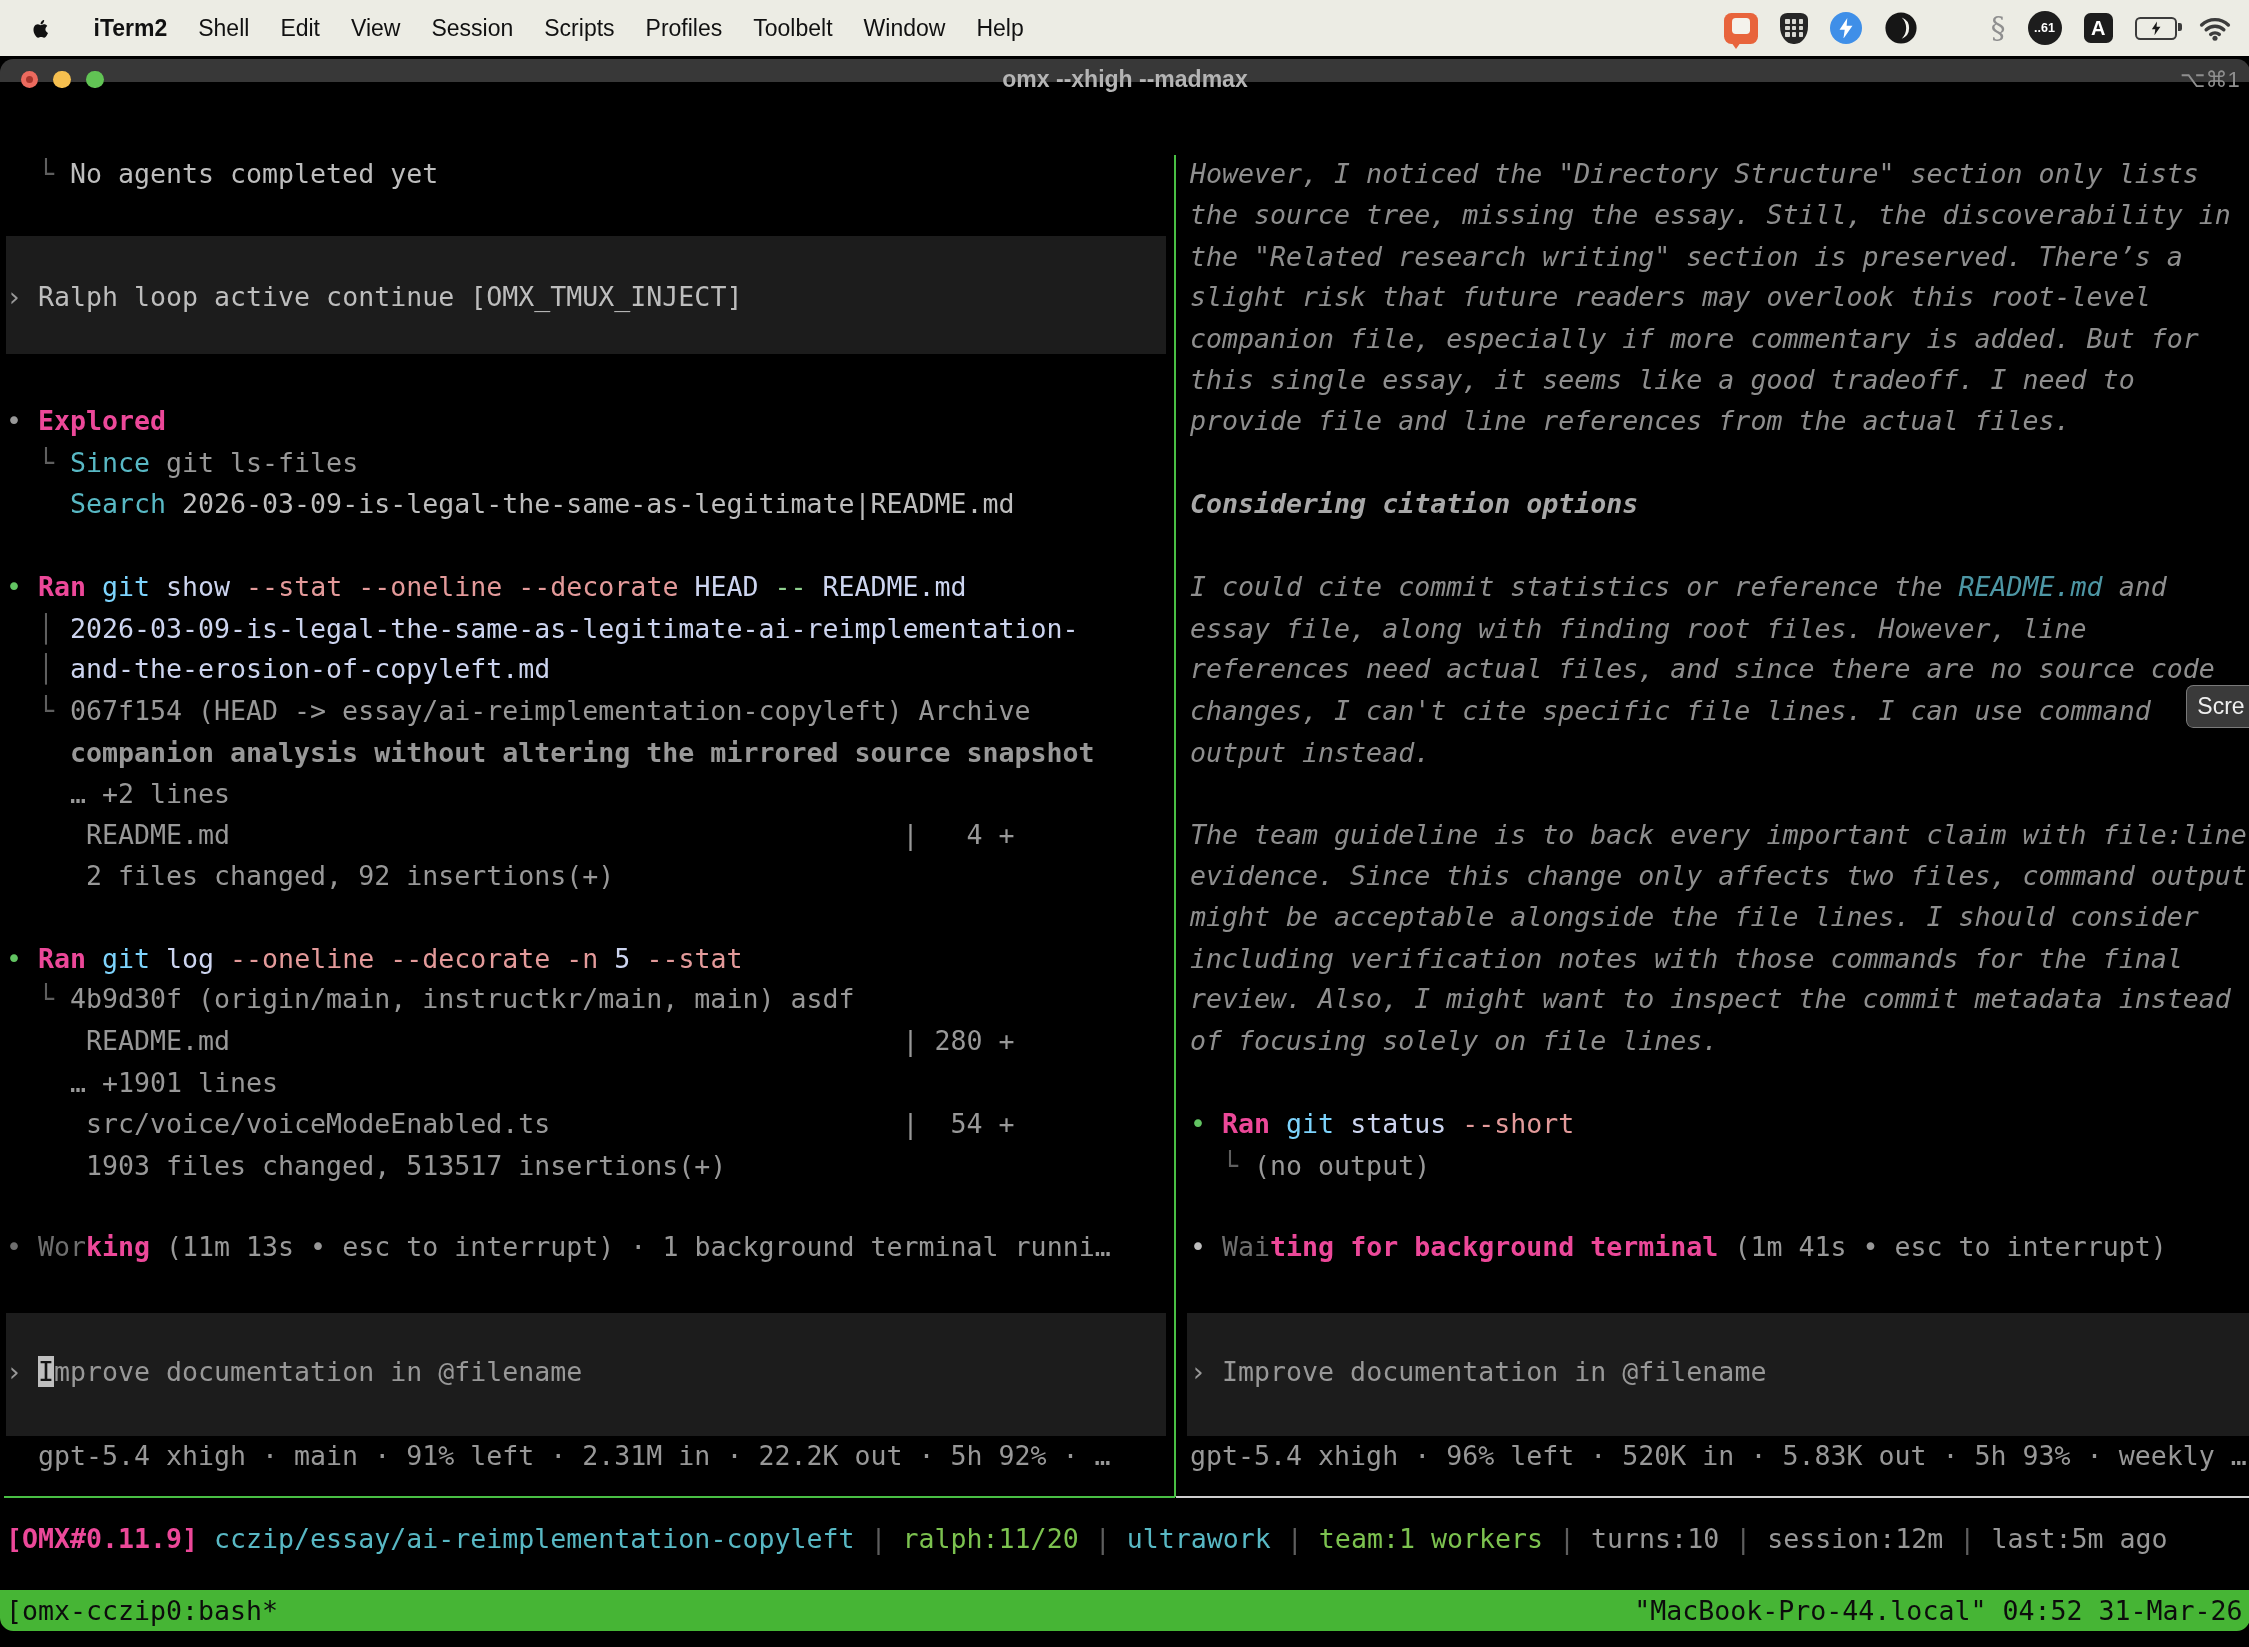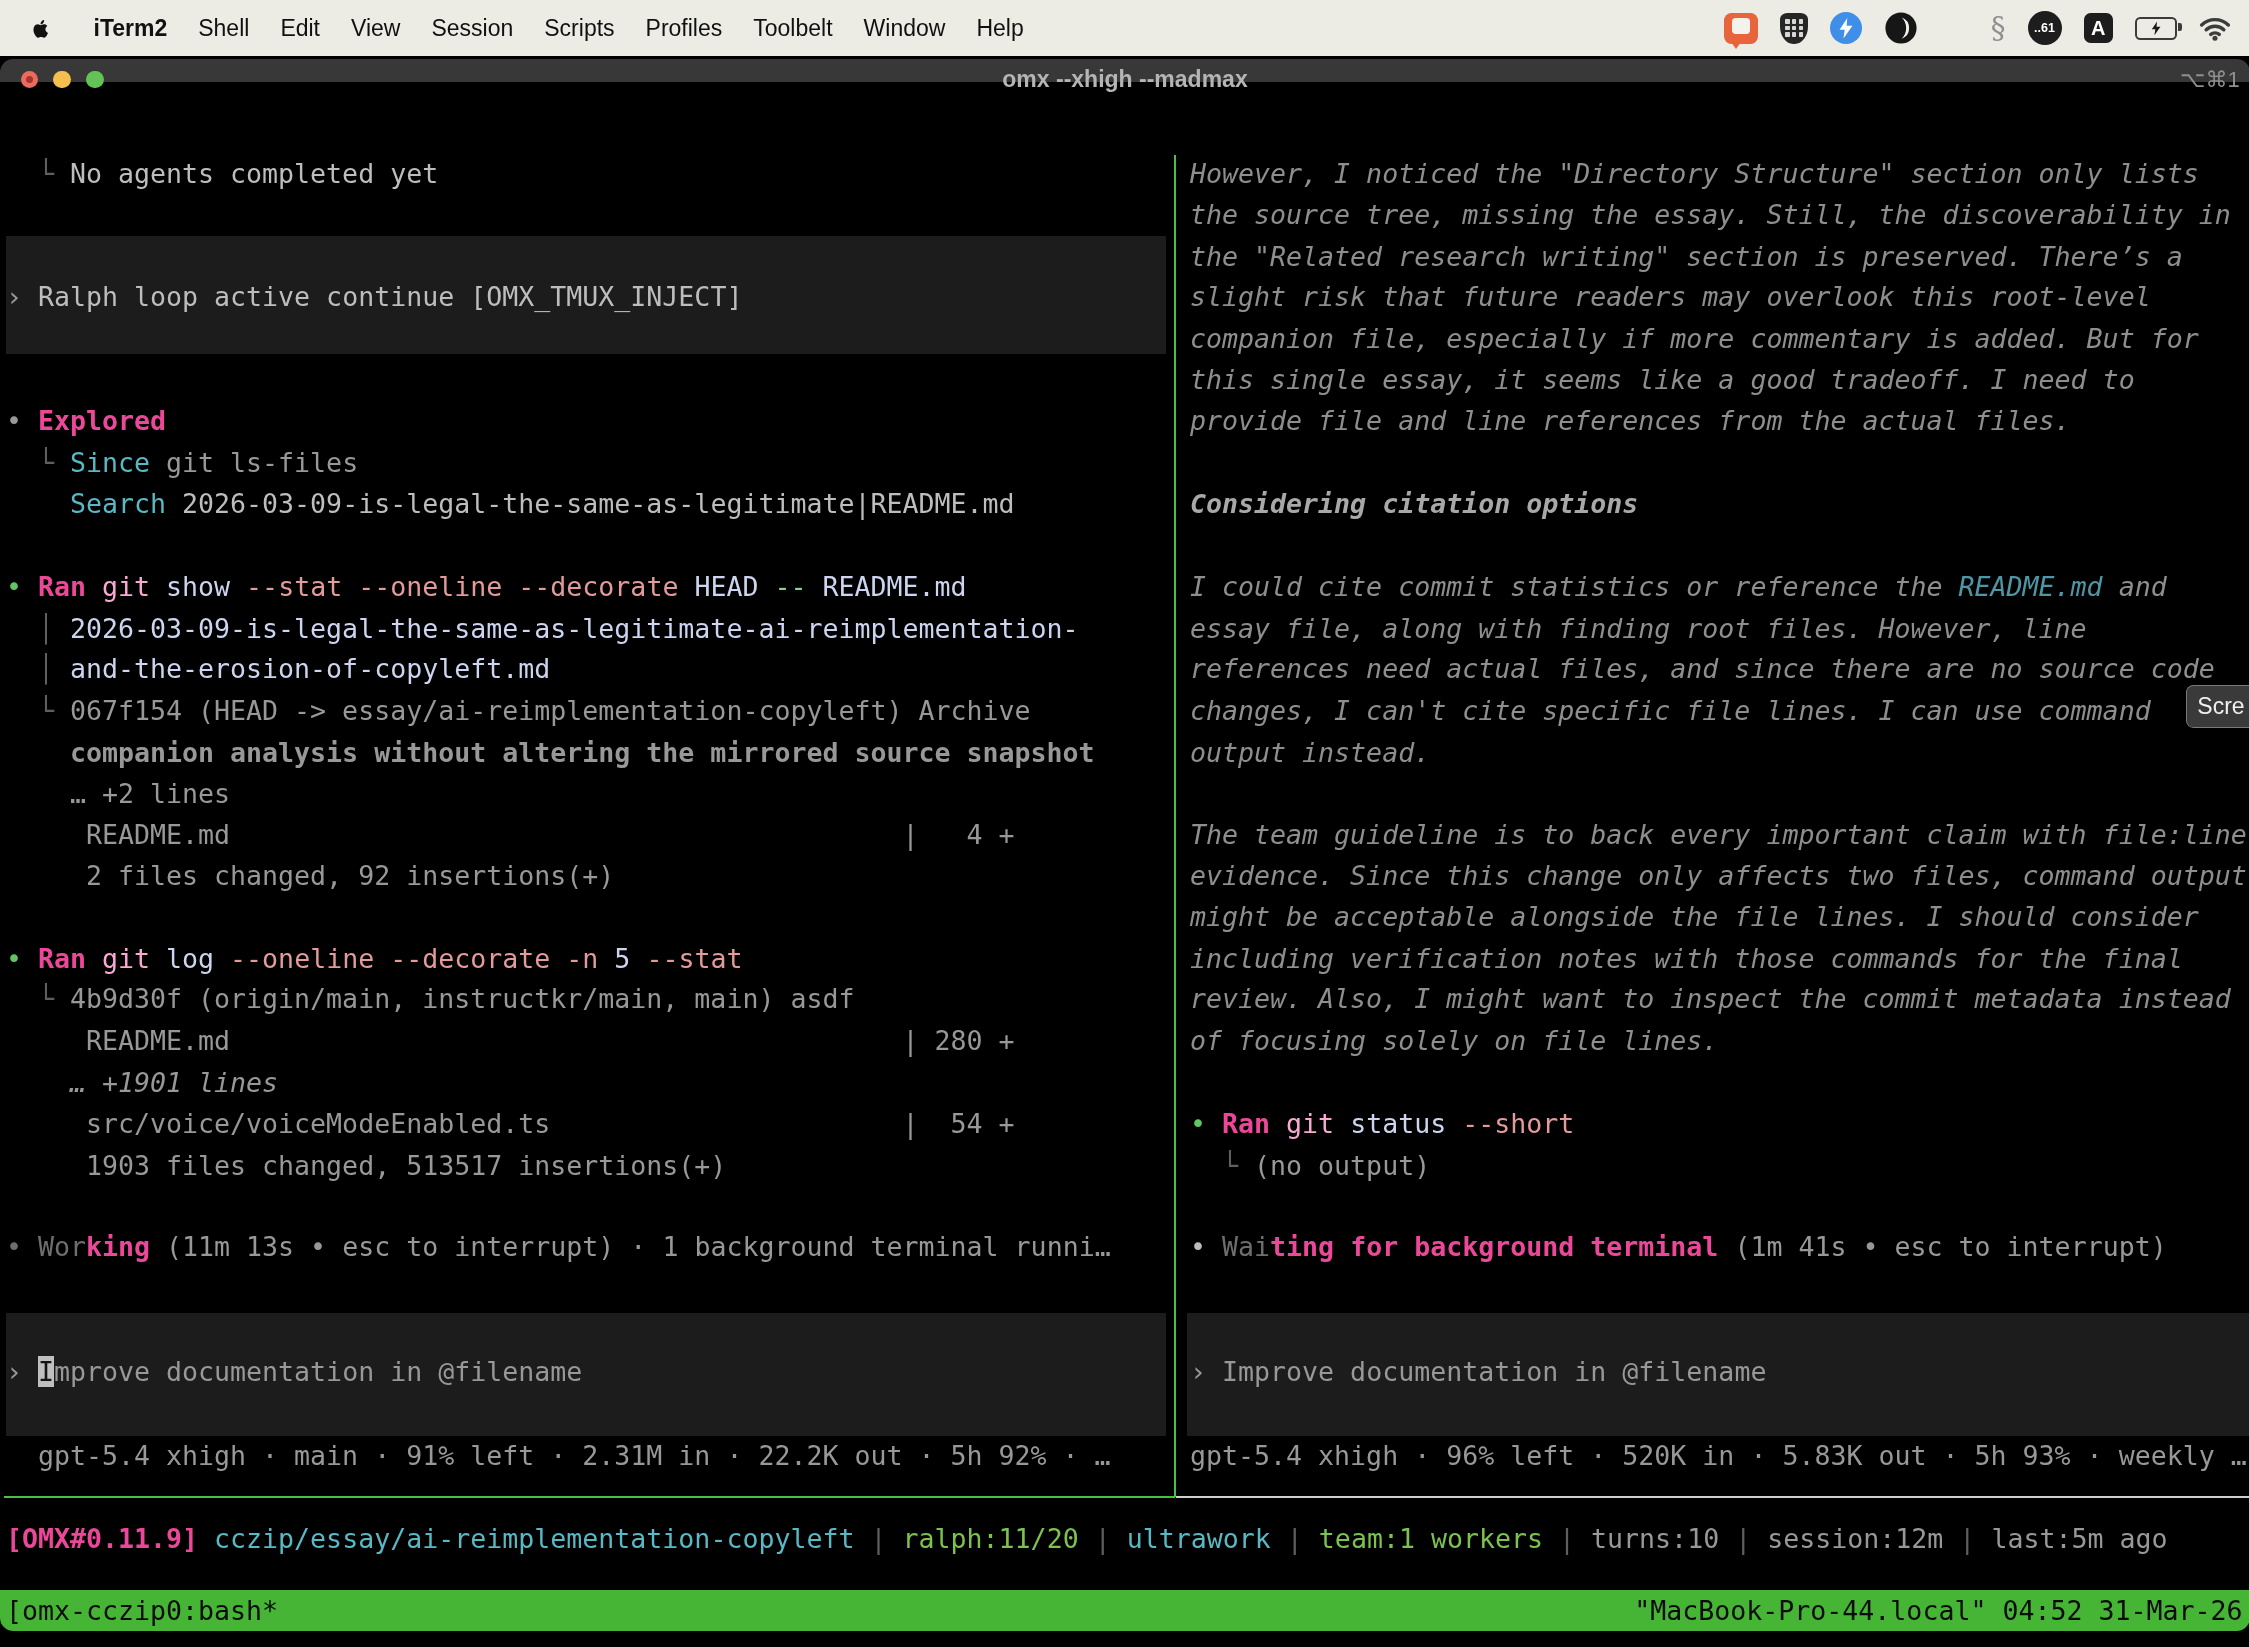--- a/index.html
+++ b/index.html
@@ -43,21 +43,21 @@
   .tl.grn{left:86px;background:#61c454;}
   .wtitle{position:absolute;left:0;top:0;width:100%;height:41px;display:flex;align-items:center;justify-content:center;
           color:#b5b5b5;font-size:23px;font-weight:bold;font-family:"Liberation Sans",sans-serif;}
   .wshort{position:absolute;right:10.3px;top:0;height:41px;display:flex;align-items:center;color:#8f8f8f;font-size:22px;}
   
   .terminal{position:absolute;left:0;top:4px;width:100%;height:100%;margin-top:48px;}
   .tline{position:absolute;font:26.6px/41px "DejaVu Sans Mono",monospace;white-space:pre;color:#989898;}
   .sg{white-space:pre;}
   .g{color:#989898}.g2{color:#bdbdbd}.dim{color:#5f5f5f}.dim2{color:#6e6e6e}.sep{color:#5e5e5e}
   .wb{color:#ec4899;font-weight:bold}
-  .blu{color:#f9a8d4}.pnk{color:#e39a9a}.grn{color:#62c462}.grn2{color:#8fd08f}.ogrn{color:#7cc24f}
+  .blu{color:#7dd3fc}.pnk{color:#e39a9a}.grn{color:#62c462}.grn2{color:#8fd08f}.ogrn{color:#7cc24f}
   .cy{color:#58b8c4}.lav{color:#ccd4ef}
   .it{color:#8e8e8e;font-style:italic}
   .itcy{color:#4d96a4;font-style:italic}
   .ith{color:#a8a8a8;font-style:italic;font-weight:bold}
   .cur{background:#bfbfbf;color:#141414}
   .tbox{position:absolute;background:#1c1c1c;}
   .vdiv{position:absolute;left:1174px;top:44px;width:2.2px;height:1342px;background:#49bf44;}
   .hdiv-g{position:absolute;left:4.4px;top:1385px;width:1171px;height:2.2px;background:#49bf44;}
   .hdiv-w{position:absolute;left:1176px;top:1385px;width:1074px;height:2.2px;background:#cfcfcf;}
   
@@ -179,21 +179,21 @@
           <div class="tline" style="top: 497px; left: 5.9px;"><span class="sg dim">  │ </span><span class="sg lav">2026-03-09-is-legal-the-same-as-legitimate-ai-reimplementation-</span></div>
           <div class="tline" style="top: 537px; left: 5.9px;"><span class="sg dim">  │ </span><span class="sg lav">and-the-erosion-of-copyleft.md</span></div>
           <div class="tline" style="top: 579px; left: 5.9px;"><span class="sg dim">  └ </span><span class="sg g">067f154 (HEAD -&gt; essay/ai-reimplementation-copyleft) Archive</span></div>
           <div class="tline" style="top: 621px; left: 5.9px; font-weight: bold;"><span class="sg g">    companion analysis without altering the mirrored source snapshot</span></div>
           <div class="tline" style="top: 662px; left: 5.9px;"><span class="sg g">    … +2 lines</span></div>
           <div class="tline" style="top: 703px; left: 5.9px;"><span class="sg g">     README.md                                          |   4 +</span></div>
           <div class="tline" style="top: 744px; left: 5.9px;"><span class="sg g">     2 files changed, 92 insertions(+)</span></div>
           <div class="tline" style="top: 827px; left: 5.9px;"><span class="sg grn">• </span><span class="sg wb">Ran</span><span class="sg g"> </span><span class="sg blu">git</span><span class="sg lav"> log</span><span class="sg pnk"> --oneline</span><span class="sg pnk"> --decorate</span><span class="sg pnk"> -n</span><span class="sg lav"> 5</span><span class="sg pnk"> --stat</span></div>
           <div class="tline" style="top: 867px; left: 5.9px;"><span class="sg dim">  └ </span><span class="sg g">4b9d30f (origin/main, instructkr/main, main) asdf</span></div>
           <div class="tline" style="top: 909px; left: 5.9px;"><span class="sg g">     README.md                                          | 280 +</span></div>
-          <div class="tline" style="top: 951px; left: 5.9px; font-style: italic;"><span class="sg g">    … +1901 lines</span></div>
+          <div class="tline" style="top: 951px; left: 5.9px;"><span class="sg g">    … +1901 lines</span></div>
           <div class="tline" style="top: 992px; left: 5.9px;"><span class="sg g">     src/voice/voiceModeEnabled.ts                      |  54 +</span></div>
           <div class="tline" style="top: 1034px; left: 5.9px;"><span class="sg g">     1903 files changed, 513517 insertions(+)</span></div>
           <div class="tline" style="top: 1115px; left: 5.9px;"><span class="sg dim2">• </span><span class="sg dim2">Wor</span><span class="sg wb">king</span><span class="sg g"> (11m 13s • esc to interrupt)</span><span class="sg g"> · 1 background terminal runni…</span></div>
           <div class="tline" style="top: 1240px; left: 5.9px;"><span class="sg g">› </span><span class="sg cur">I</span><span class="sg g">mprove documentation in @filename</span></div>
           <div class="tline" style="top: 1324px; left: 5.9px;"><span class="sg g">  gpt-5.4 xhigh · main · 91% left · 2.31M in · 22.2K out · 5h 92% · …</span></div>
         </div>
       <div id="pane-right">
           <div class="tbox" style="left: 1187px; top: 1202px; width: 1063px; height: 123px;"></div>
           <div class="tline" style="top: 42px; left: 1190px;"><span class="sg it">However, I noticed the "Directory Structure" section only lists</span></div>
           <div class="tline" style="top: 83px; left: 1190px;"><span class="sg it">the source tree, missing the essay. Still, the discoverability in</span></div>

